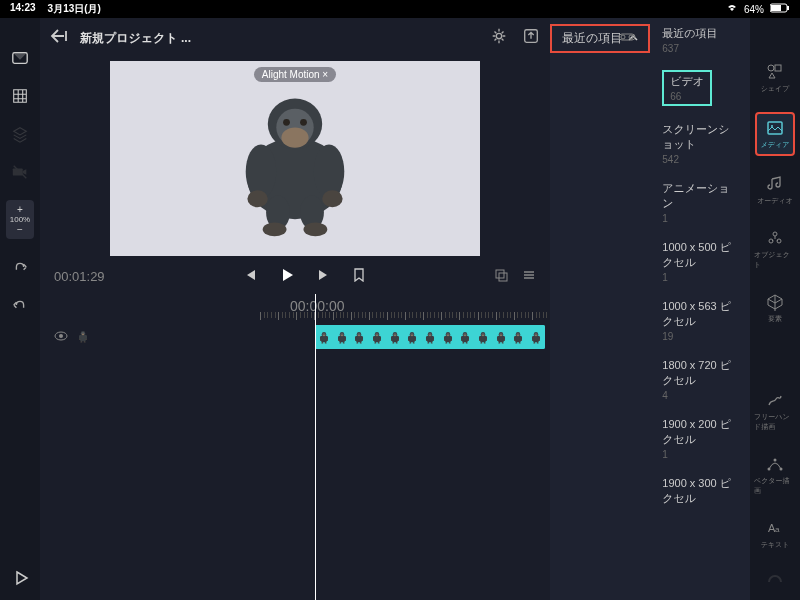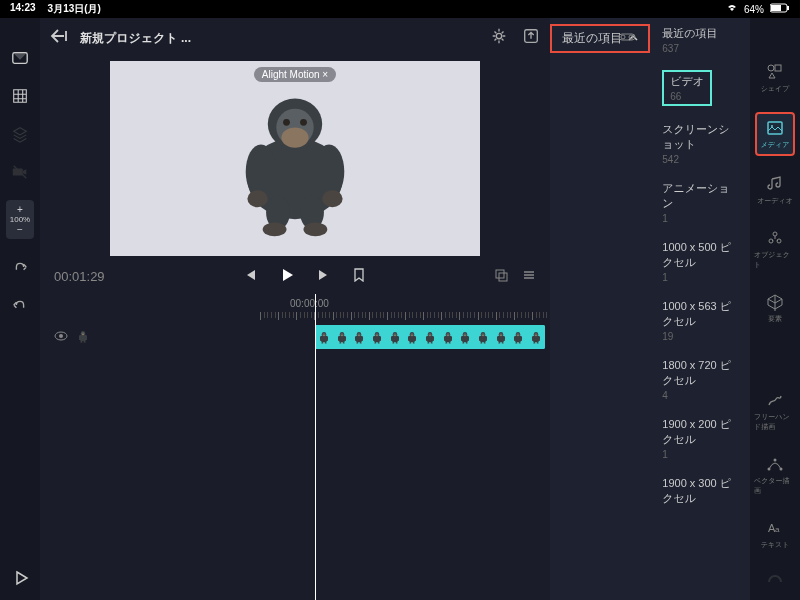--- a/index.html
+++ b/index.html
@@ -37,21 +37,21 @@
 
 .playback { height: 36px; display: flex; align-items: center; padding: 0 14px; gap: 18px; color: #888; font-size: 13px; }
 .playback .time { width: 60px; }
 .pb-center { flex: 1; display: flex; justify-content: center; gap: 22px; align-items: center; }
 .pb-icon { cursor: pointer; color: #ccc; }
 .pb-right { display: flex; gap: 14px; }
 
 
 .timeline-area { flex: 1; background: #1a1d29; padding-top: 4px; }
 .ruler { height: 22px; position: relative; margin-left: 100px; }
-.ruler-label { position: absolute; left: 150px; top: 0; font-size: 10px; color: #888; }
+.ruler-label { position: absolute; left: 150px; top: 0; font-size: 14px; color: #888; }
 .ruler-ticks { position: absolute; left: 120px; right: 0; top: 14px; height: 8px; display: flex; }
 .tick { width: 4px; border-left: 1px solid #444; height: 6px; }
 .tick.major { height: 8px; border-left: 1px solid #666; }
 .playhead { position: absolute; left: 275px; top: 0; bottom: 0; width: 1px; background: #fff; z-index: 5; }
 .track-row { height: 26px; display: flex; align-items: center; margin-top: 4px; }
 .track-icons { width: 100px; display: flex; gap: 8px; padding-left: 14px; color: #888; font-size: 12px; }
 .clip { margin-left: 175px; height: 24px; width: 230px; background: #3dd4d4; display: flex; overflow: hidden; border-radius: 2px; }
 .clip-frame { width: 18px; height: 100%; background: #3dd4d4; display: flex; align-items: center; justify-content: center; }
 .mini-gorilla { width: 14px; height: 16px; }
 

